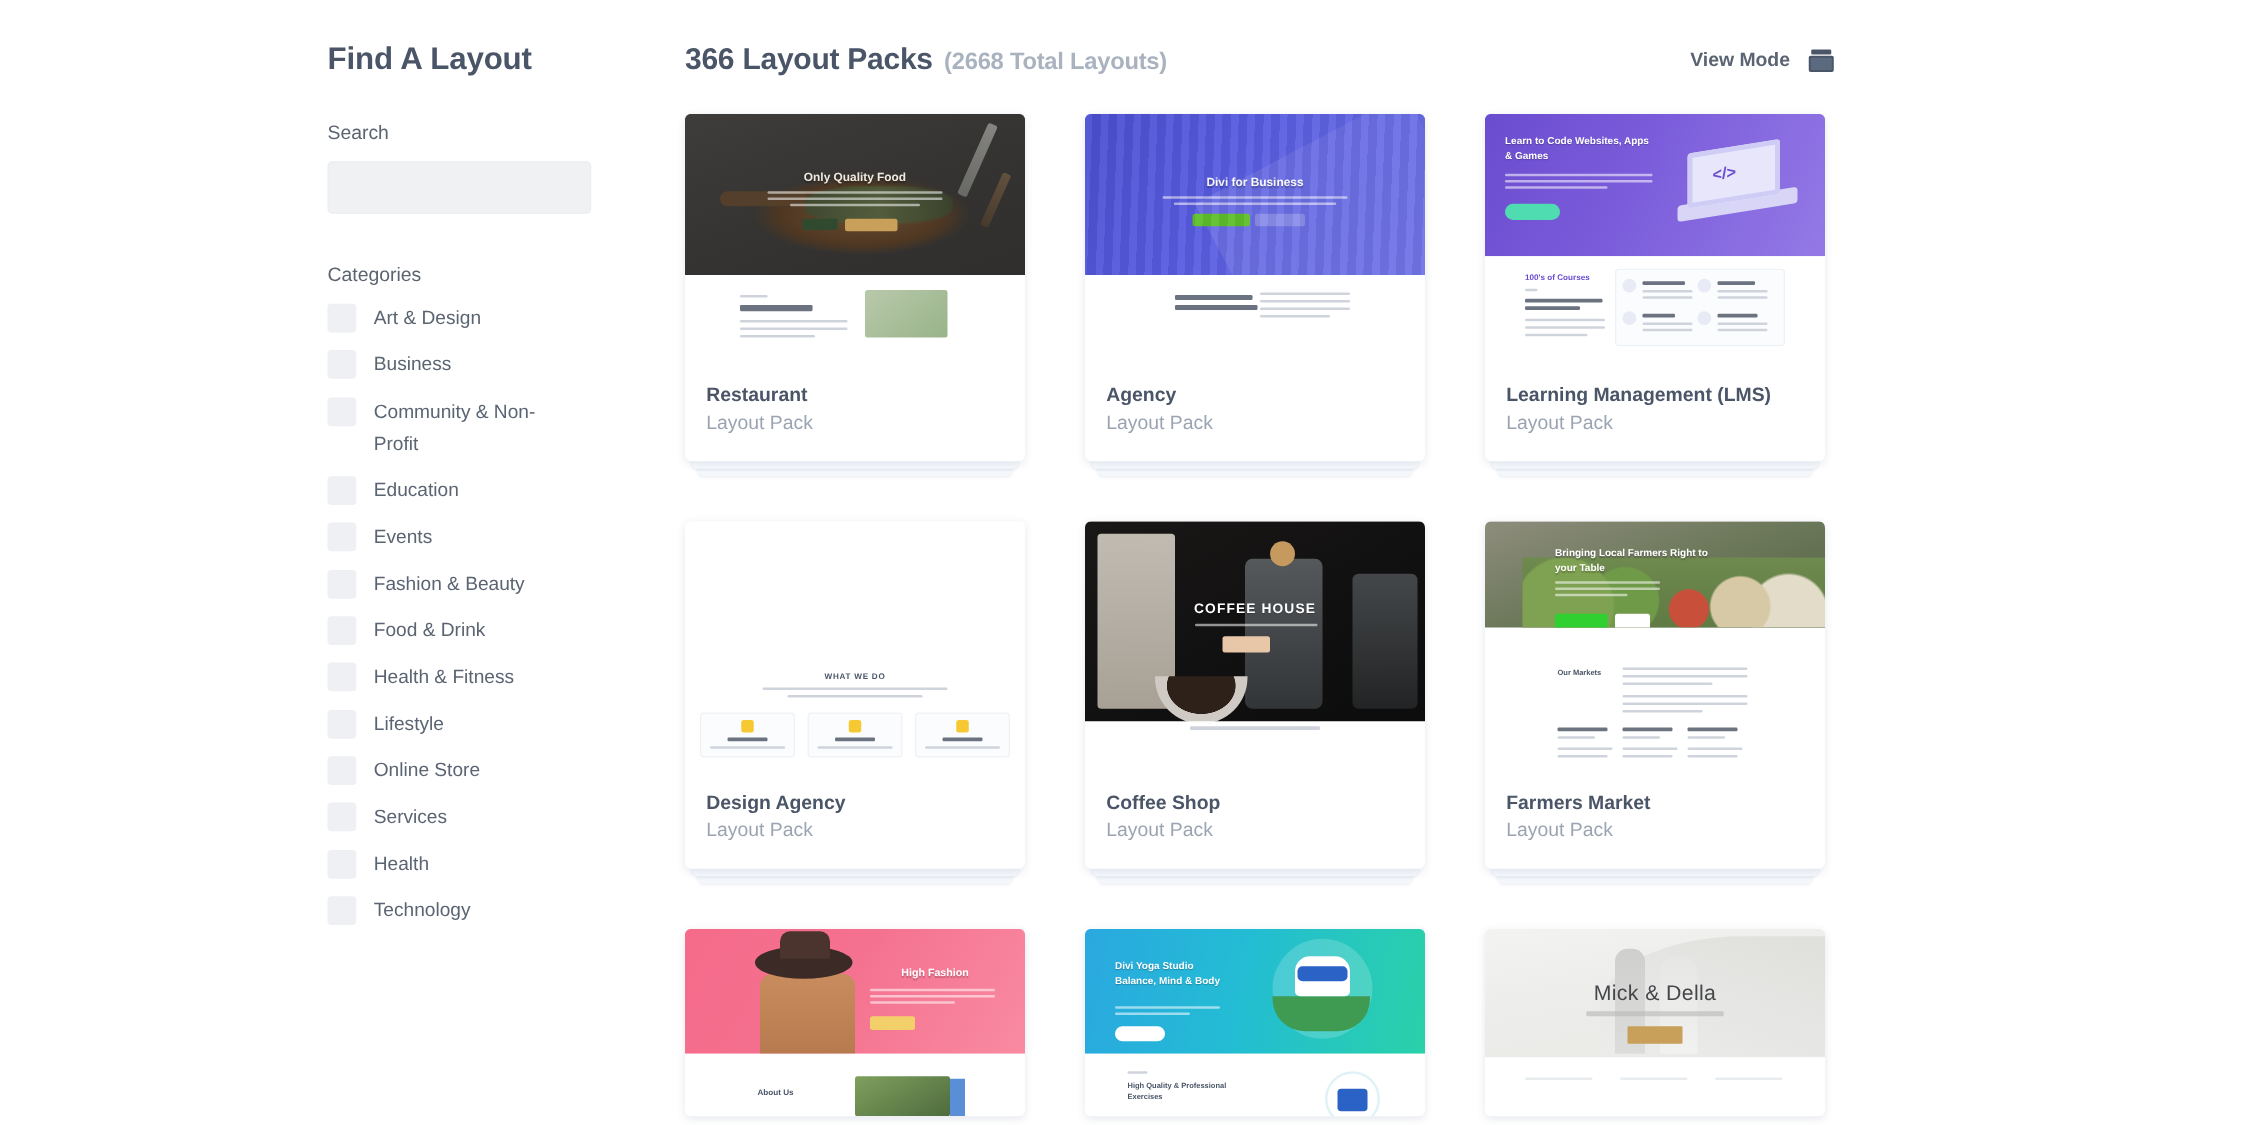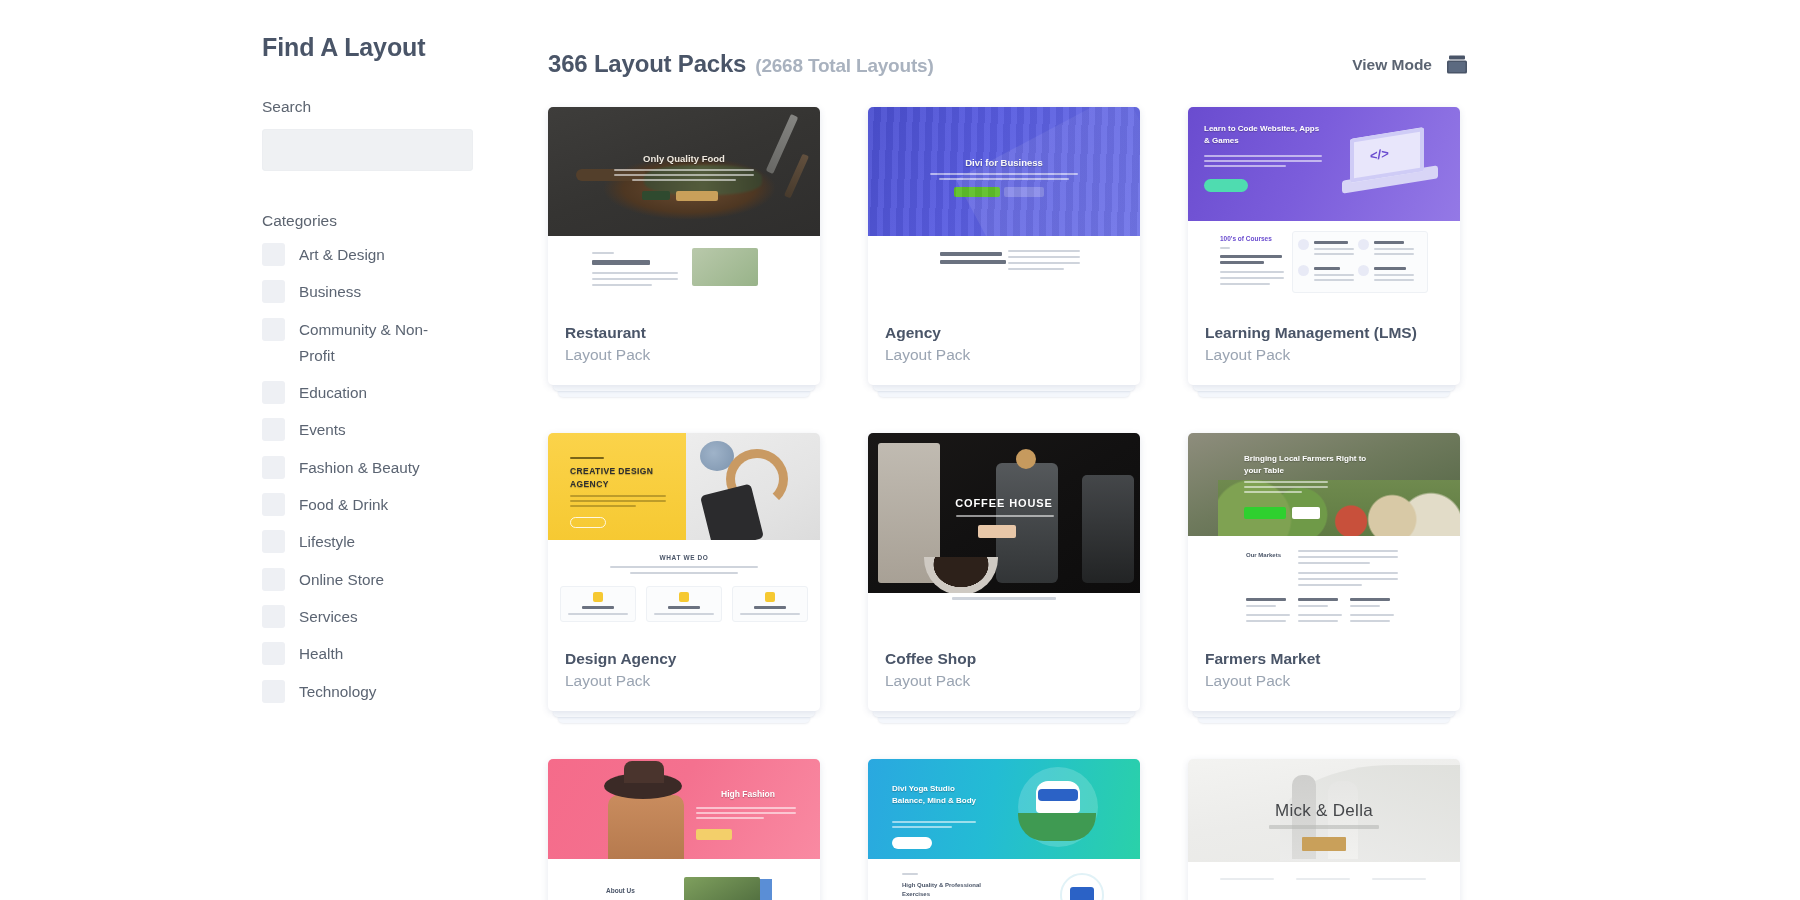--- a/index.html
+++ b/index.html
@@ -82,21 +82,20 @@
     margin-left: 14px;
     line-height: 1.72;
     max-width: 150px;
   }
 
   
   .main {
     flex: 1;
     padding-right: 0;
     position: relative;
-    margin-top: 16px;
   }
   .main-head {
     display: flex;
     align-items: flex-start;
     width: 920px;
     margin-left: 0;
     padding-top: 8px;
     height: 54px;
   }
   .packs-count {
@@ -295,21 +294,21 @@
     background: linear-gradient(180deg,#4a4d50,#242627); border-radius:5px; opacity:.9;
   }
   .t-coffee .bowl{
     position:absolute; left:56px; bottom:2px; width:74px; height:38px;
     background: radial-gradient(ellipse at 50% 20%, #2d211a 0 52%, #cfcac3 53%);
     border-radius: 0 0 40px 40px;
   }
 
   
   .t-farmers .hero{
-    height: 103px;
+    height: 85px;
     background: linear-gradient(160deg,#8e8d7d 0%, #6f7a5d 45%, #4f6340 100%);
   }
   .t-farmers .veg{
     position:absolute; left:30px; bottom:0; right:0; height:56px;
     background:
       radial-gradient(circle at 14% 70%, #7fa252 0 18%, transparent 19%),
       radial-gradient(circle at 34% 62%, #6f9a48 0 16%, transparent 17%),
       radial-gradient(circle at 55% 74%, #c8503b 0 11%, transparent 12%),
       radial-gradient(circle at 72% 70%, #d8c9a6 0 13%, transparent 14%),
       radial-gradient(circle at 88% 80%, #e2dcc8 0 14%, transparent 15%),
@@ -442,20 +441,24 @@
         <span class="cat-box"></span>
         <span class="cat-label">Events</span>
       </li>
       <li class="cat-item">
         <span class="cat-box"></span>
         <span class="cat-label">Fashion &amp; Beauty</span>
       </li>
       <li class="cat-item">
         <span class="cat-box"></span>
         <span class="cat-label">Food &amp; Drink</span>
+      </li>
+      <li class="cat-item">
+        <span class="cat-box"></span>
+        <span class="cat-label">Health &amp; Fitness</span>
       </li>
       <li class="cat-item">
         <span class="cat-box"></span>
         <span class="cat-label">Lifestyle</span>
       </li>
       <li class="cat-item">
         <span class="cat-box"></span>
         <span class="cat-label">Online Store</span>
       </li>
       <li class="cat-item">
@@ -610,36 +613,20 @@
             <div class="meta-sub">Layout Pack</div>
           </div>
         </div>
       </div>
 
       <div class="card-wrap">
         <div class="stack-c"></div>
         <div class="stack-b"></div>
         <div class="card t-design">
           <div class="thumb">
-            <div class="hero">
-              <div class="yellow"></div>
-              <div class="photo">
-                <div class="cactus"></div>
-                <div class="hp"></div>
-                <div class="phone"></div>
-              </div>
-              <div class="bline" style="position:absolute;left:22px;top:24px;width:34px;height:2px;background:#7a6518;"></div>
-              <div class="hero-title" style="left:22px;top:32px;width:110px;font-size:8.5px;line-height:1.5;color:#2f2f2f;letter-spacing:.4px;">CREATIVE DESIGN AGENCY</div>
-              <div class="hero-lines" style="left:22px;top:62px;width:96px;">
-                <i style="width:96px;background:rgba(80,65,10,.35)"></i>
-                <i style="width:96px;background:rgba(80,65,10,.35)"></i>
-                <i style="width:66px;background:rgba(80,65,10,.35)"></i>
-              </div>
-              <div class="hero-btn" style="left:22px;top:84px;width:36px;height:11px;border:1px solid rgba(255,255,255,.85);border-radius:6px;"></div>
-            </div>
             <div class="body-area" style="height:93px;">
               <div style="position:absolute;left:0;right:0;top:14px;text-align:center;font-size:6.5px;font-weight:700;color:#4a5568;letter-spacing:.6px;">WHAT WE DO</div>
               <div class="bline" style="position:absolute;left:62px;top:26px;width:148px;height:2px;"></div>
               <div class="bline" style="position:absolute;left:82px;top:32px;width:108px;height:2px;"></div>
               <div class="bbox" style="position:absolute;left:12px;top:46px;width:76px;height:36px;"></div>
               <div class="bbox" style="position:absolute;left:98px;top:46px;width:76px;height:36px;"></div>
               <div class="bbox" style="position:absolute;left:184px;top:46px;width:76px;height:36px;"></div>
               <div style="position:absolute;left:45px;top:52px;width:10px;height:10px;background:#f6c932;border-radius:2px;"></div>
               <div style="position:absolute;left:131px;top:52px;width:10px;height:10px;background:#f6c932;border-radius:2px;"></div>
               <div style="position:absolute;left:217px;top:52px;width:10px;height:10px;background:#f6c932;border-radius:2px;"></div>

